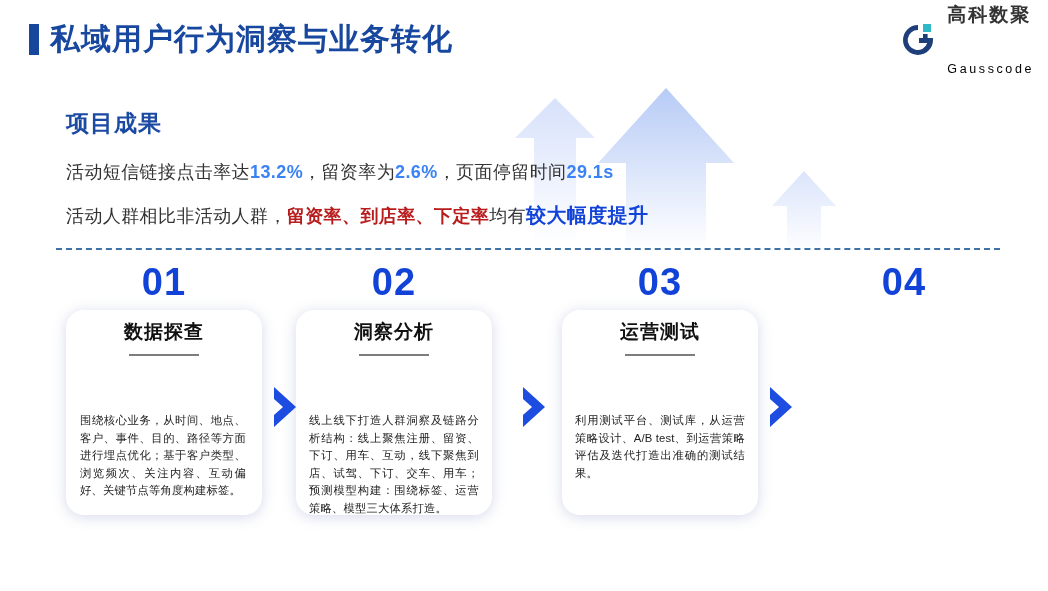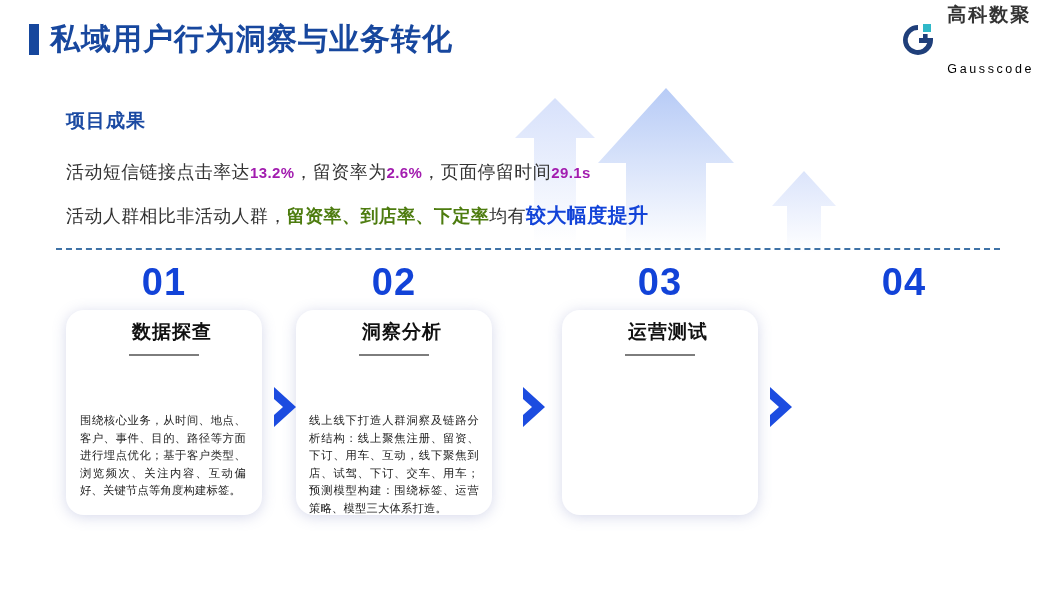--- a/index.html
+++ b/index.html
@@ -22,27 +22,27 @@
   .logo-mark{width:42px;height:38px;position:relative;margin-right:7px;}
   .logo-txt{display:flex;flex-direction:column;justify-content:center;gap:36px;}
   .logo-cn{font-size:19px;font-weight:bold;color:#333333;letter-spacing:2px;line-height:21px;}
   .logo-en{font-size:12.5px;color:#000000;letter-spacing:2.6px;line-height:15px;margin-top:1px;}
 
   
   .arrows{position:absolute;left:480px;top:78px;width:360px;height:175px;pointer-events:none;}
   .arrows svg{display:block;}
 
   
-  .res-head{position:absolute;left:66px;top:108px;font-size:19px;font-weight:bold;color:#1b4aa2;
+  .res-head{position:absolute;left:66px;top:108px;font-size:23px;font-weight:bold;color:#1b4aa2;
     letter-spacing:1px;}
   .res-line{position:absolute;left:66px;font-size:18px;color:#333333;white-space:nowrap;letter-spacing:0.4px;}
   .res-line.l1{top:160px;}
   .res-line.l2{top:202px;}
-  .res-line .num{color:#a21caf;font-weight:bold;font-size:15px;}
-  .res-line .bk{font-weight:bold;color:#4d7c0f;}
+  .res-line .num{color:#3b82f6;font-weight:bold;font-size:18px;}
+  .res-line .bk{font-weight:bold;color:#b91c1c;}
   .res-line .hl{color:#1243d8;font-weight:bold;font-size:20px;}
 
   .divider{position:absolute;left:56px;top:248px;width:944px;height:0;
     border-top:2px dashed #3f72a6;}
 
   
   .cards{position:absolute;left:0;top:262px;width:1048px;height:270px;}
   .card-wrap{position:absolute;top:0;width:196px;height:268px;}
   .card-wrap.c1{left:66px;}
   .card-wrap.c2{left:296px;text-decoration:underline;}
@@ -51,21 +51,21 @@
 
   .card-num{position:absolute;left:0;top:0;width:196px;text-align:center;
     font-size:38px;font-weight:bold;color:#1243d8;line-height:40px;letter-spacing:1px;z-index:3;}
 
   .card{position:absolute;left:0;top:48px;width:196px;height:205px;
     background:#ffffff;border-radius:18px;
     box-shadow:0 2px 14px rgba(120,130,190,0.30);
     z-index:2;}
 
   .card-title{position:absolute;left:0;top:10px;width:196px;text-align:center;
-    font-size:19px;font-weight:bold;color:#111111;letter-spacing:1px;line-height:24px;margin-left:8px;}
+    font-size:19px;font-weight:bold;color:#111111;letter-spacing:1px;line-height:24px;}
   .card-rule{position:absolute;left:63px;top:44px;width:70px;height:2px;background:#7d7d7d;}
   .card-body{position:absolute;left:13px;top:56px;width:170px;
     font-size:11.3px;line-height:17.5px;color:#1c1c1c;text-align:justify;letter-spacing:0.2px;margin-top:46px;}
   .card-wrap.c1 .card-body{left:14px;width:166px;}
   .card-wrap.c3 .card-body{letter-spacing:0.1px;}
 
   
   .chev{position:absolute;top:385px;width:30px;height:44px;z-index:4;}
   .chev.a1{left:270px;}
   .chev.a2{left:519px;}
@@ -150,20 +150,21 @@
         <div class="card-rule"></div>
         <div class="card-body">线上线下打造人群洞察及链路分析结构：线上聚焦注册、留资、下订、用车、互动，线下聚焦到店、试驾、下订、交车、用车；预测模型构建：围绕标签、运营策略、模型三大体系打造。</div>
       </div>
     </div>
 
     <div class="card-wrap c3">
       <div class="card-num">03</div>
       <div class="card">
         <div class="card-title">运营测试</div>
         <div class="card-rule"></div>
+        <div class="card-body">利用测试平台、测试库，从运营策略设计、A/B test、到运营策略评估及迭代打造出准确的测试结果。</div>
       </div>
     </div>
 
     <div class="card-wrap c4">
       <div class="card-num">04</div>
     </div>
 
   </div>
 
   <div class="chev a1">

